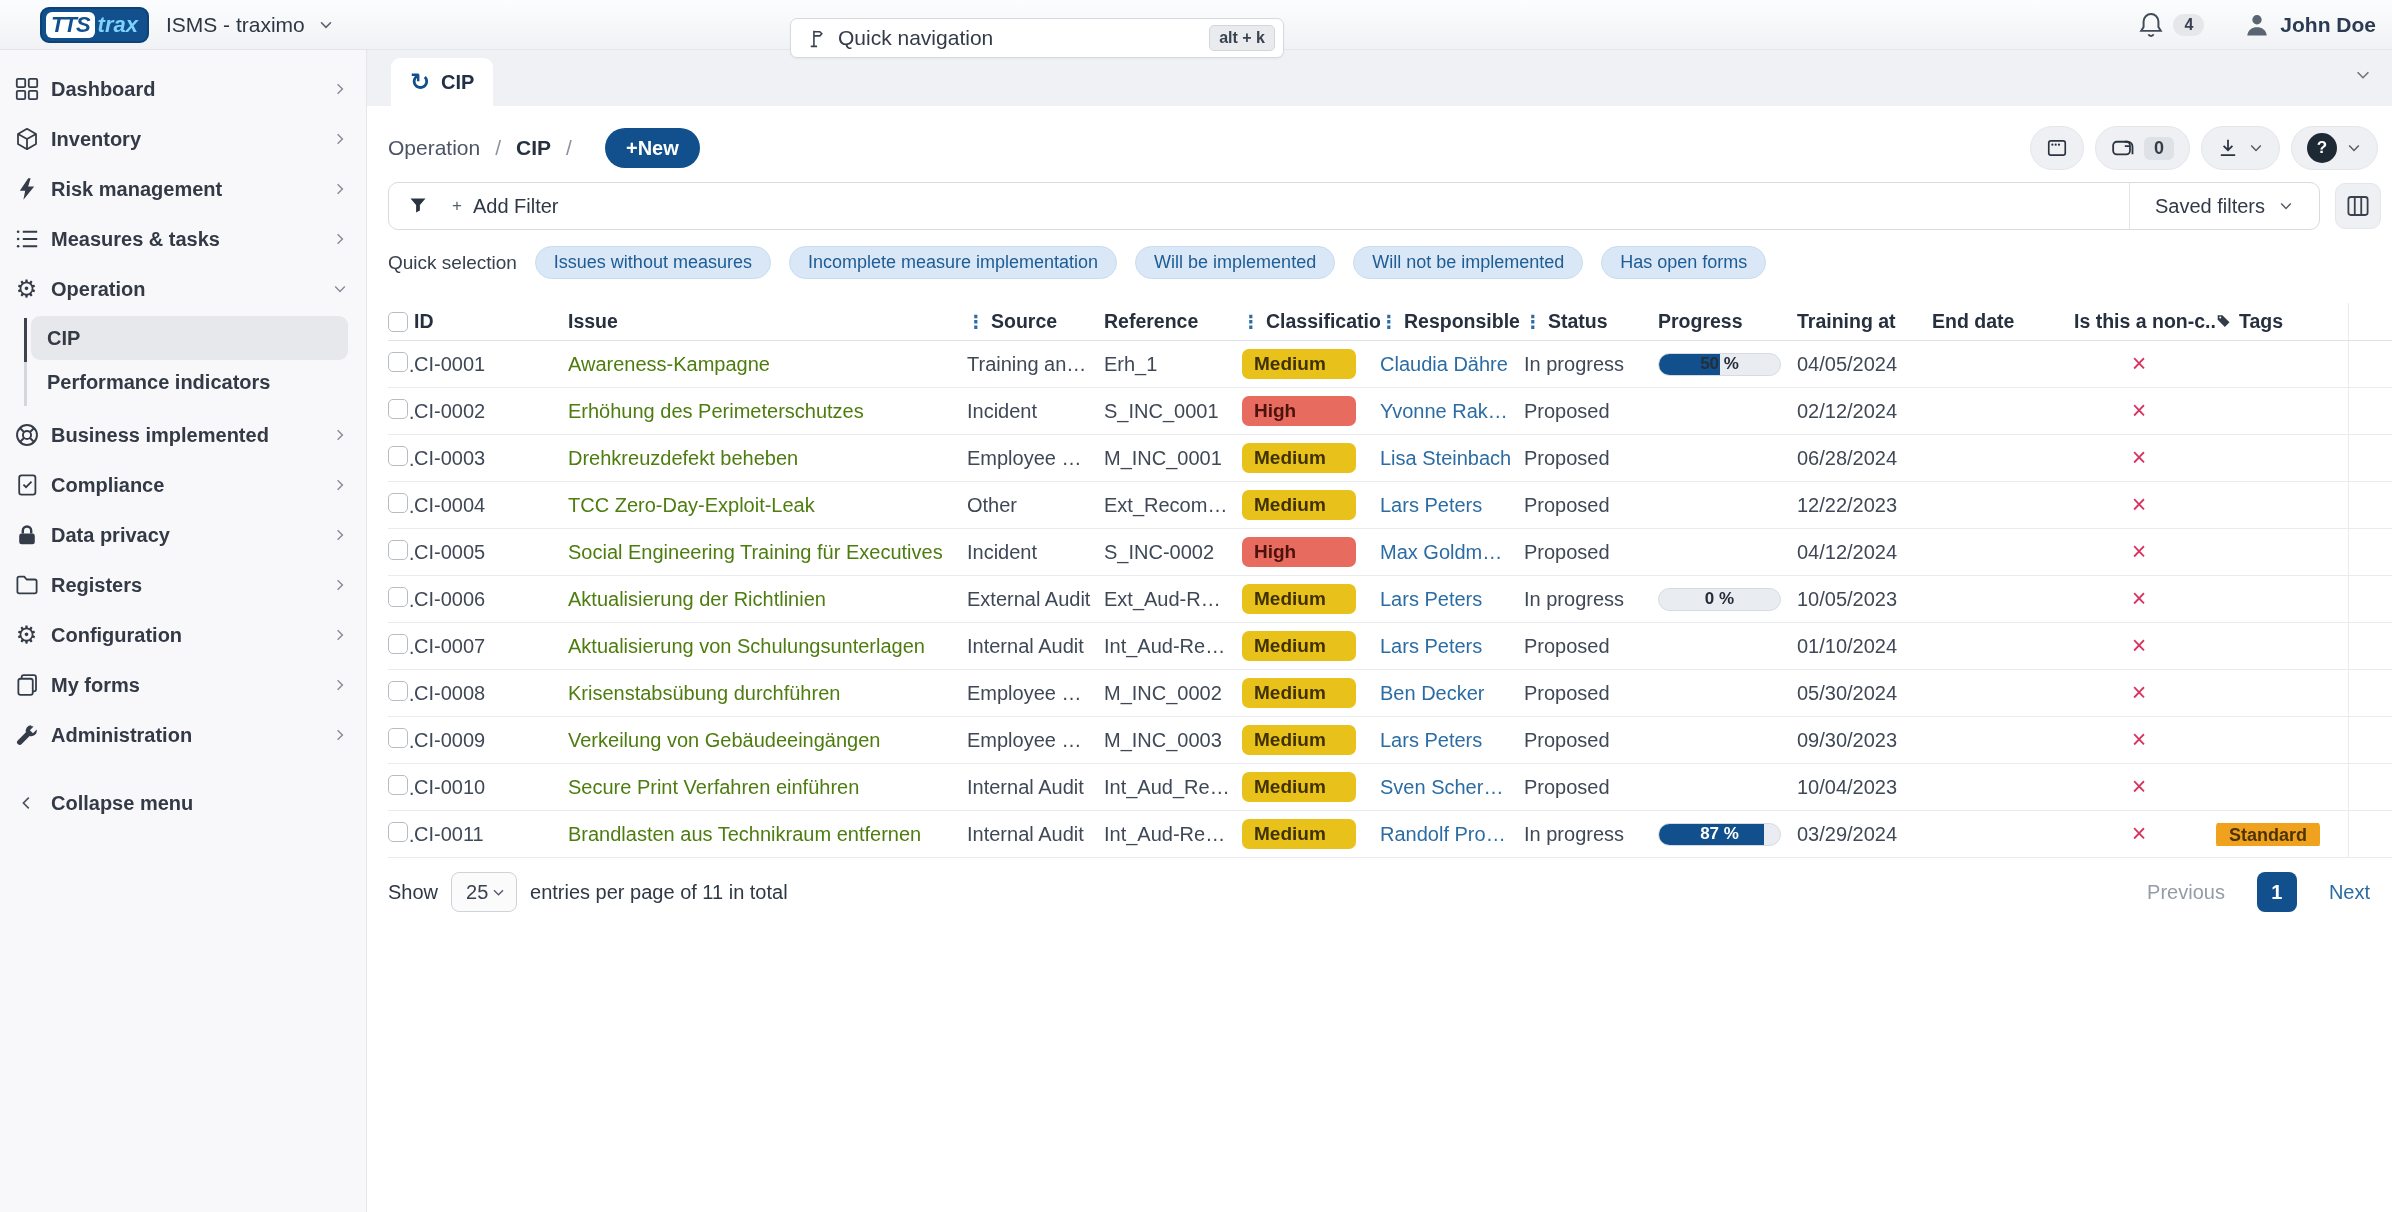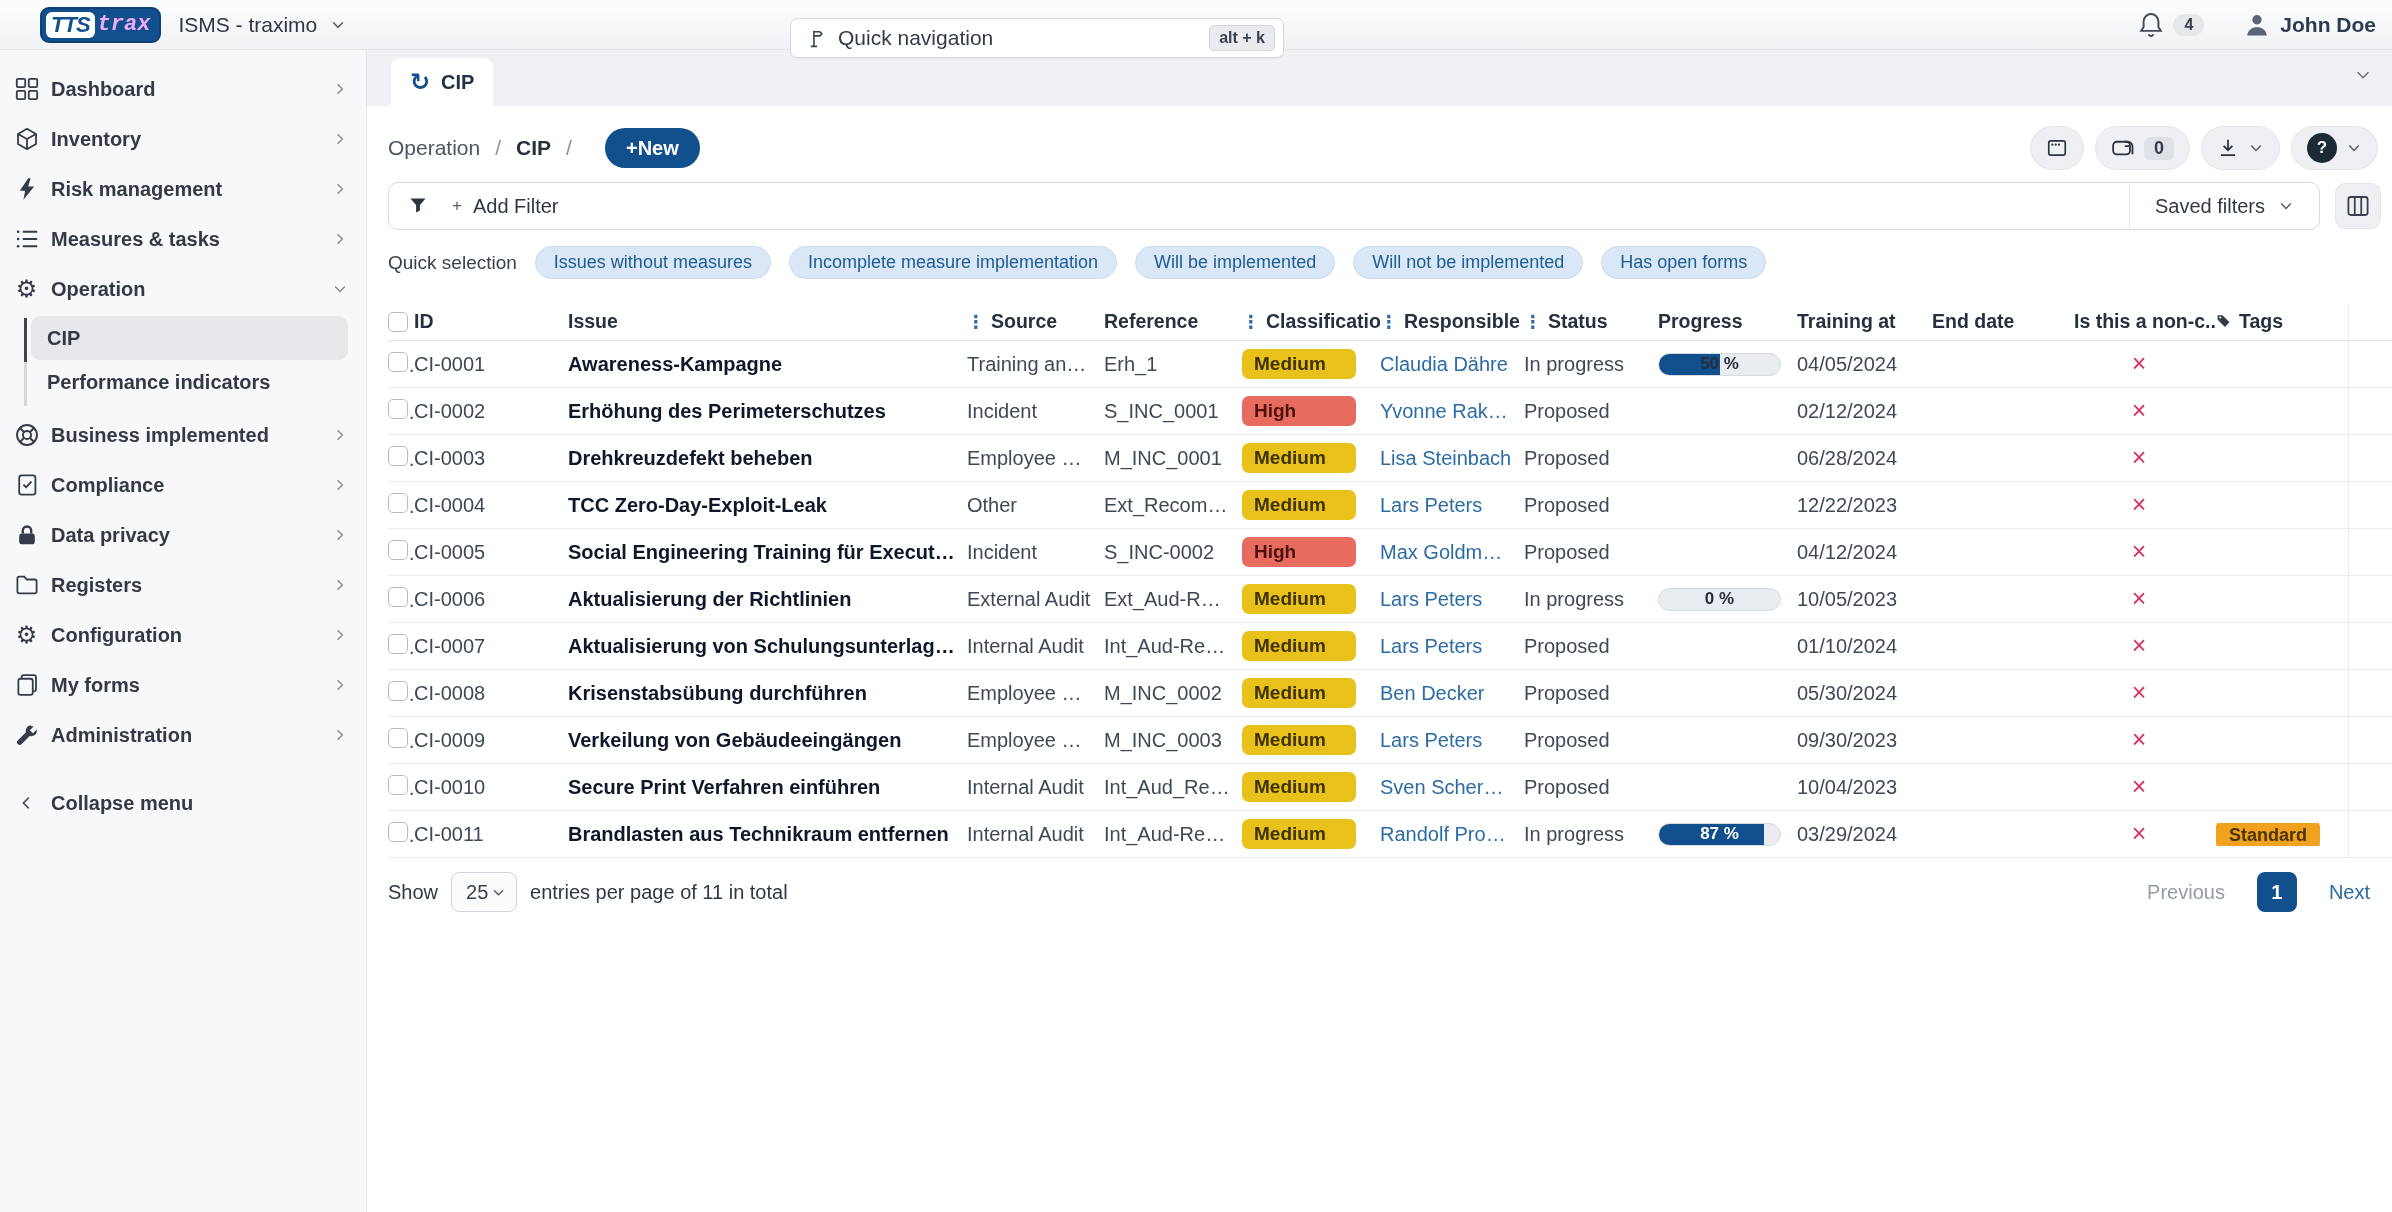--- a/index.html
+++ b/index.html
@@ -6,21 +6,21 @@
   html,body { width:2392px; height:1212px; overflow:hidden;
     font-family:"Liberation Sans","DejaVu Sans",sans-serif; background:#fff; color:#2f3845; }
 
   
   .topbar { height:50px; display:flex; align-items:center; position:relative; z-index:5;
     background:linear-gradient(180deg,#fcfdfe,#f0f2f5); border-bottom:1px solid #e3e5e9; }
   .logo { margin-left:40px; background:#11508c; border:2px solid #0d4276; border-radius:9px;
     padding:2px 9px 2px 4px; display:flex; align-items:center; gap:3px; height:36px; }
   .logo-tts { background:#fff; color:#11508c; font-weight:800; font-style:italic;
     border-radius:6px; padding:0 5px; font-size:22px; letter-spacing:-1px; }
-  .logo-trax { color:#f0abfc; font-weight:800; font-style:italic; font-size:22px;font-family:Liberation Mono, monospace; }
+  .logo-trax { color:#7dd3fc; font-weight:800; font-style:italic; font-size:22px; }
   .workspace { margin-left:17px; font-size:21px; color:#2e3644; display:flex; align-items:center; gap:12px; }
   .qnav { position:absolute; left:790px; top:18px; width:494px; height:40px; background:#fff;
     border:1px solid #d6d9de; border-radius:7px; display:flex; align-items:center;
     padding:0 8px 0 14px; box-shadow:0 1px 2px rgba(20,30,50,.05); }
   .qnav-text { margin-left:12px; font-size:21px; color:#333b48; }
   .kbd { margin-left:auto; background:#e9ebef; border:1px solid #d2d6db; border-radius:5px;
     padding:3px 9px; font-size:16px; font-weight:700; color:#3a4250; }
   .top-right { margin-left:auto; display:flex; align-items:center; margin-right:16px; }
   .badge-pill { background:#e5e7ea; border-radius:11px; padding:2px 11px; font-size:16px;
     font-weight:600; color:#39414e; margin-left:8px; }
@@ -87,21 +87,21 @@
   
   .table { margin-top:24px; }
   .tgrid { display:grid; align-items:center;
     grid-template-columns:26px 154px 399px 137px 138px 138px 144px 134px 139px 135px 142px 142px 132px 1fr; }
   .thead { height:38px; border-bottom:1px solid #dfe2e6; }
   .th { display:flex; align-items:center; gap:6px; font-weight:700; font-size:19.5px; color:#27303e;
     white-space:nowrap; overflow:hidden; }
   .dots { color:#2e6da4; font-size:18px; font-weight:700; line-height:1; }
   .trow { height:47px; border-bottom:1px solid #e9ebef; font-size:20px; color:#3f4856; }
   .td { padding-right:12px; white-space:nowrap; overflow:hidden; text-overflow:ellipsis; }
-  .c-issue { font-weight:700; color:#0f172a; }
+  .c-issue { font-weight:400; color:#4d7c0f; }
   .link { color:#2b6ca4; }
   .c-nc { text-align:center; }
   .c-fill { align-self:stretch; border-left:1px solid #e9ebef; }
   .cbx { width:20px; height:20px; border:1.5px solid #b6bcc4; border-radius:5px; background:#fff; display:inline-block; }
   .pill { display:inline-flex; align-items:center; width:114px; height:30px; border-radius:7px;
     padding-left:12px; font-size:19px; font-weight:600; }
   .pill-med { background:#e9c11b; color:#403200; }
   .pill-high { background:#e86b60; color:#4d120b; }
   .pbar { width:123px; height:23px; background:#e9ecf0; border:1px solid #d7dade; border-radius:12px;
     position:relative; overflow:hidden; }

